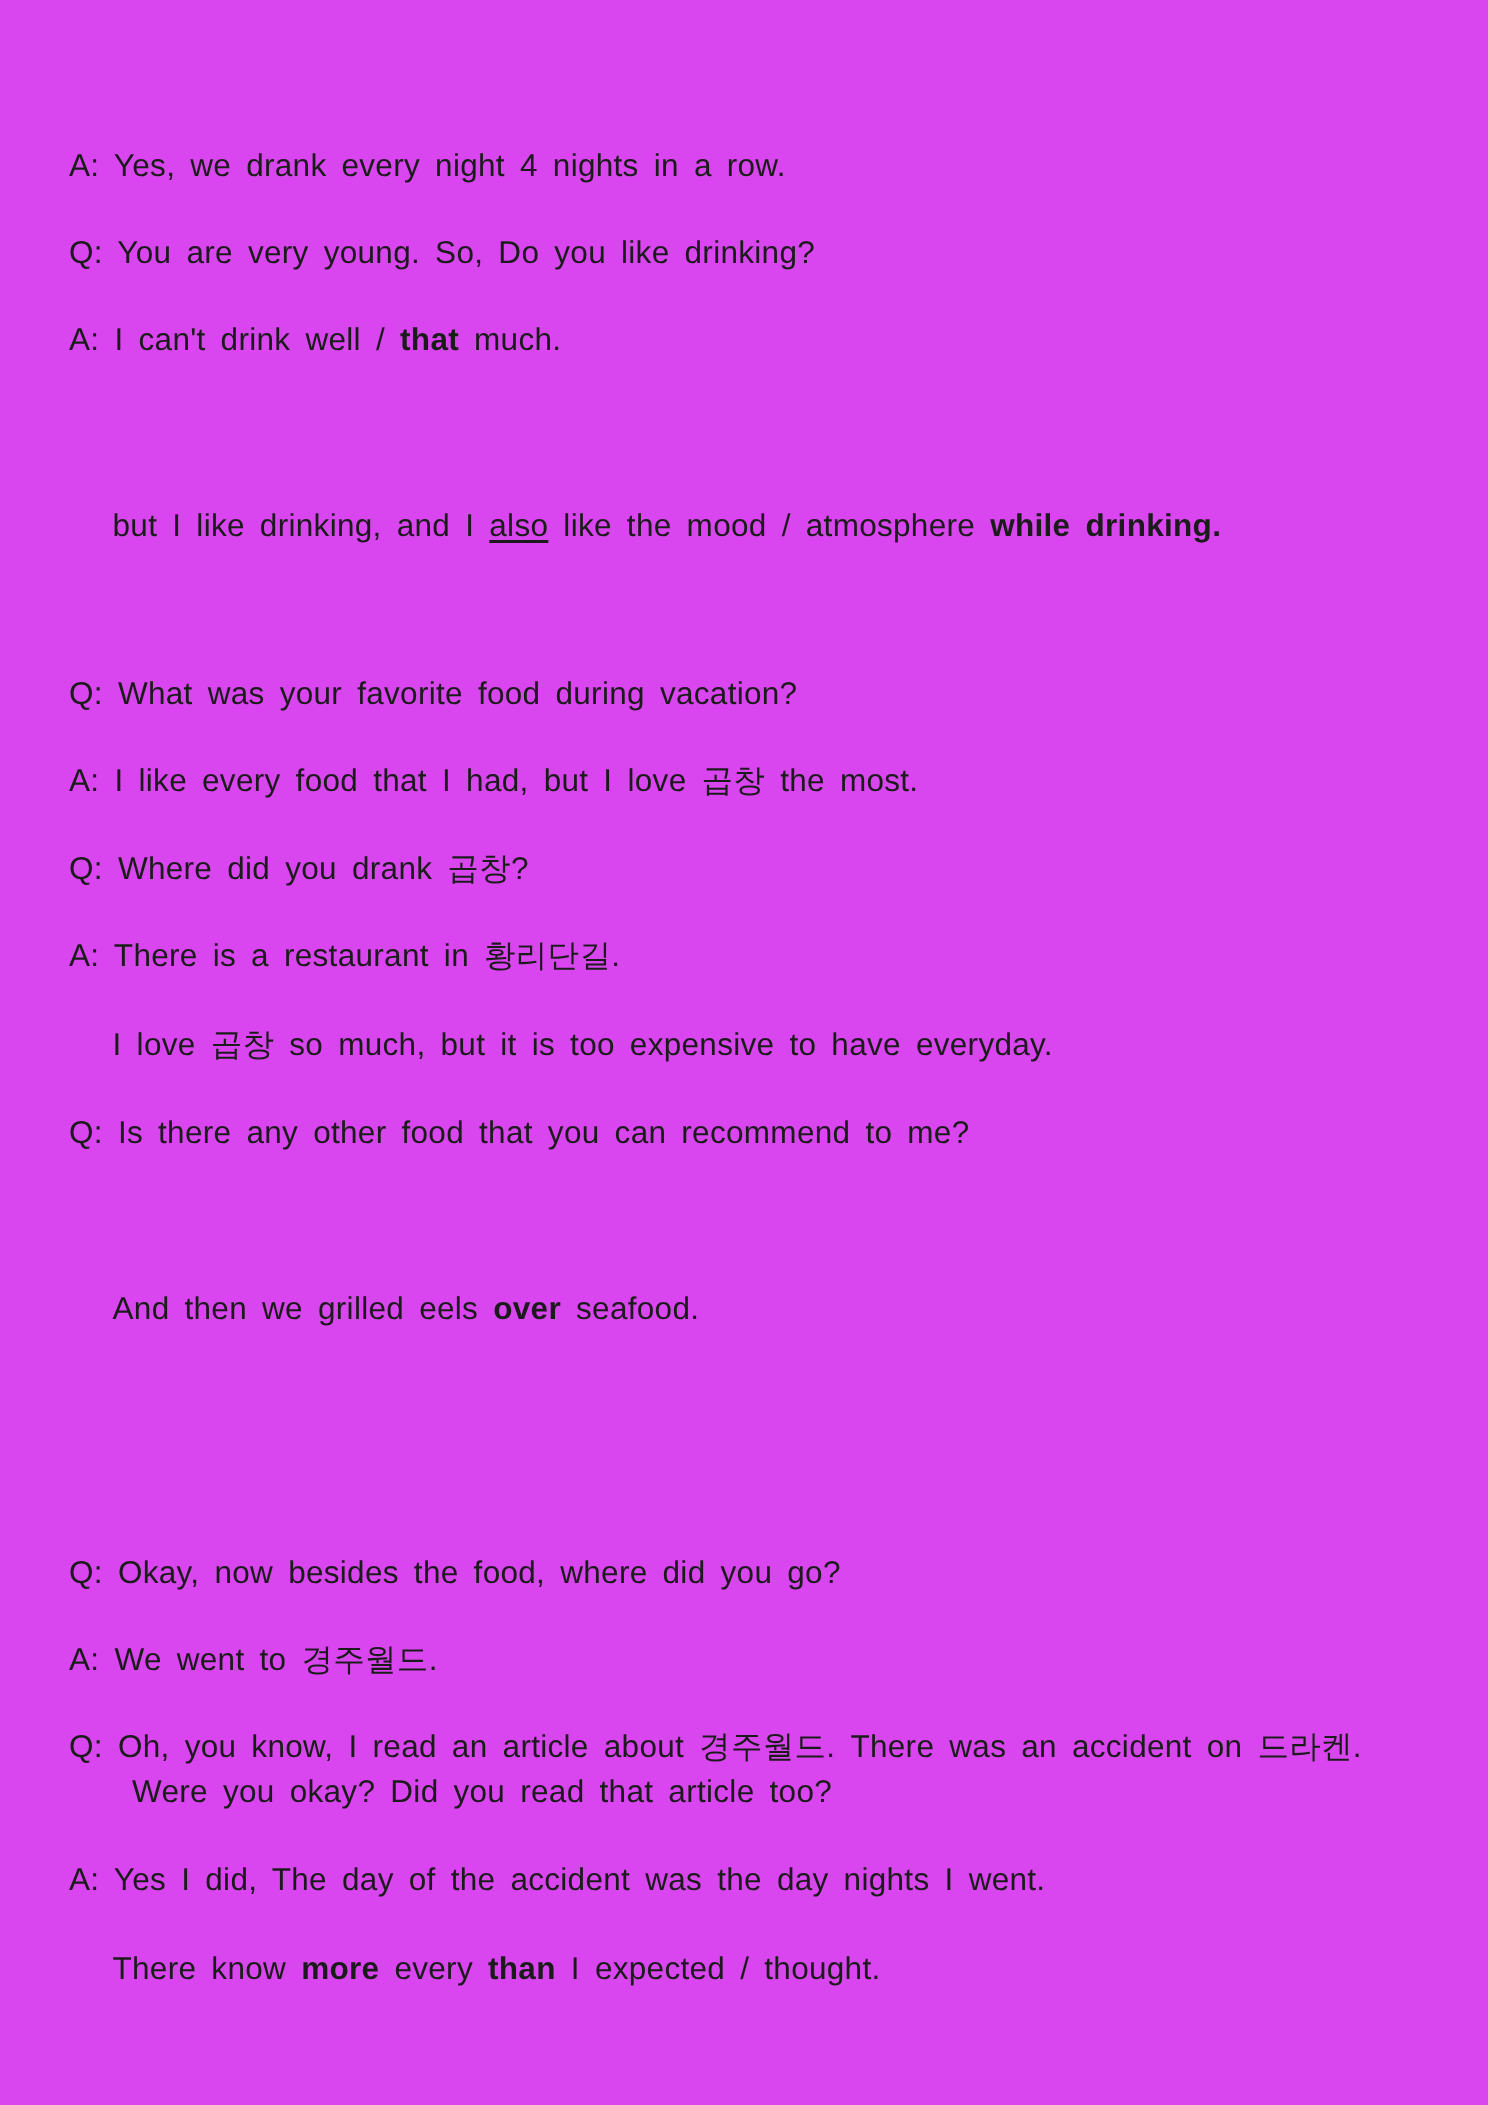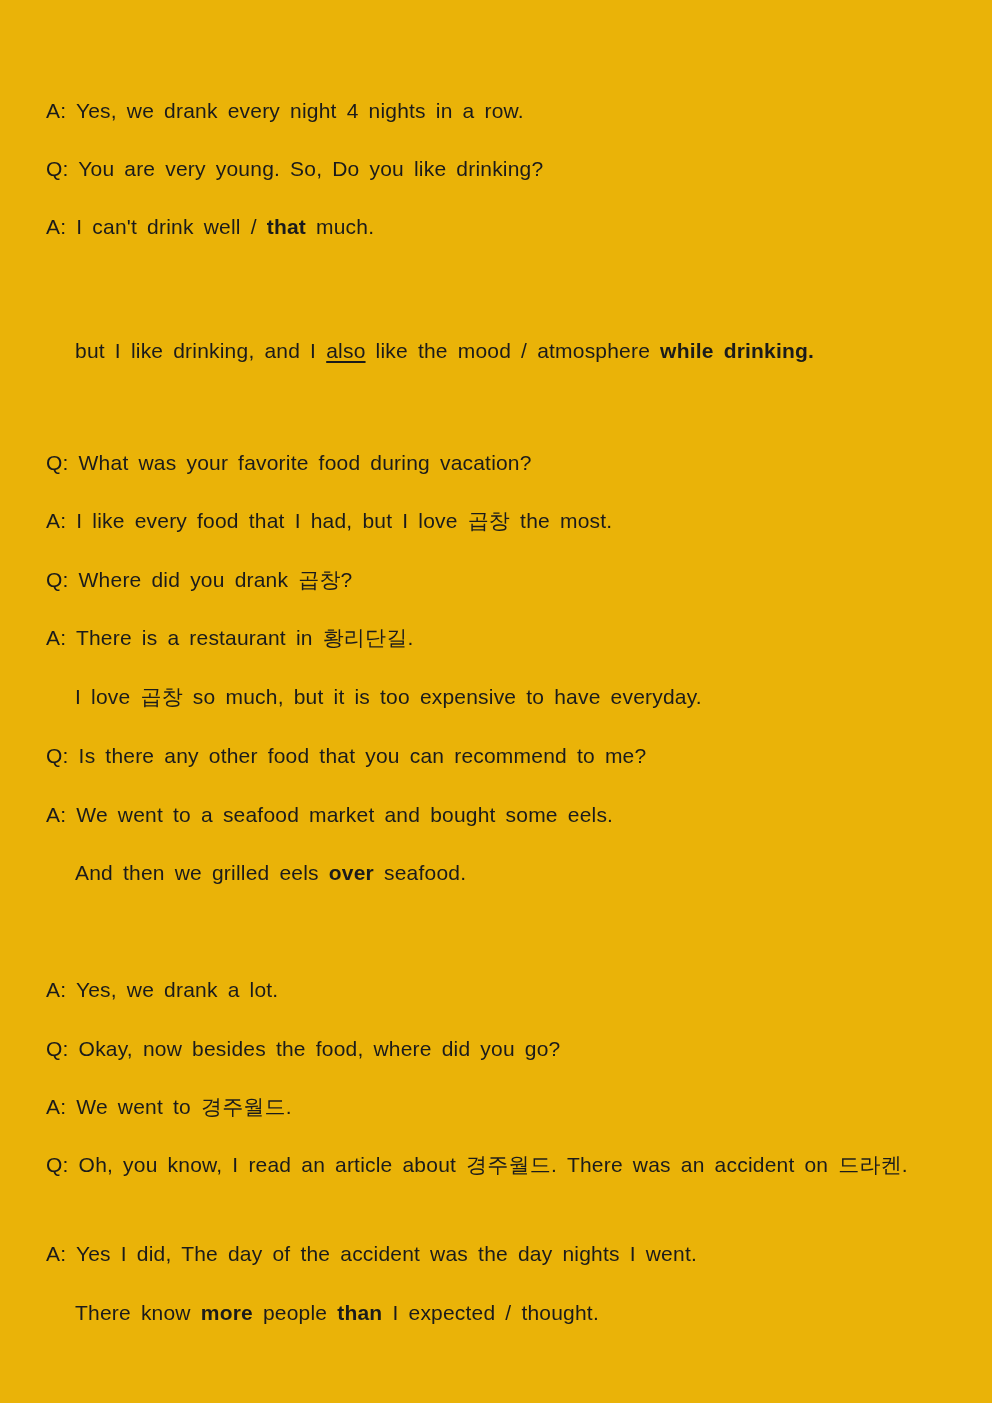--- a/index.html
+++ b/index.html
@@ -4,21 +4,21 @@
 <style>
   html, body {
     margin: 0;
     padding: 0;
     background: #ffffff;
   }
   .page {
     position: relative;
     width: 992px;
     height: 1403px;
-    background: #eab308;
+    background: #d946ef;
     overflow: hidden;
     font-family: "Liberation Sans", sans-serif;
     color: #1b1b1b;
   }
   .lines {
     position: absolute;
     inset: 0;
   }
   .line {
     position: absolute;
@@ -43,22 +43,21 @@
       <div class="line speaker" style="top: 98px;"><span>A: Yes, we drank every night 4 nights in a row.</span></div>
       <div class="line speaker" style="top: 156px;"><span>Q: You are very young. So, Do you like drinking?</span></div>
       <div class="line speaker" style="top: 214px;"><span>A: I can't drink well / </span><span class="seg-bold">that</span><span> much.</span></div>
       <div class="line cont" style="top: 338px;"><span>but I like drinking, and I </span><span class="seg-underline">also</span><span> like the mood / atmosphere </span><span class="seg-bold">while drinking.</span></div>
       <div class="line speaker" style="top: 450px;"><span>Q: What was your favorite food during vacation?</span></div>
       <div class="line speaker" style="top: 508px;"><span>A: I like every food that I had, but I love 곱창 the most.</span></div>
       <div class="line speaker" style="top: 567px;"><span>Q: Where did you drank 곱창?</span></div>
       <div class="line speaker" style="top: 625px;"><span>A: There is a restaurant in 황리단길.</span></div>
       <div class="line cont" style="top: 684px;"><span>I love 곱창 so much, but it is too expensive to have everyday.</span></div>
       <div class="line speaker" style="top: 743px;"><span>Q: Is there any other food that you can recommend to me?</span></div>
-      <div class="line speaker" style="top: 802px;"><span>A: We went to a seafood market and bought some eels.</span></div>
       <div class="line cont" style="top: 860px;"><span>And then we grilled eels </span><span class="seg-bold">over</span><span> seafood.</span></div>
-      <div class="line speaker" style="top: 977px;"><span>A: Yes, we drank a lot.</span></div>
       <div class="line speaker" style="top: 1036px;"><span>Q: Okay, now besides the food, where did you go?</span></div>
       <div class="line speaker" style="top: 1094px;"><span>A: We went to 경주월드.</span></div>
       <div class="line speaker" style="top: 1152px;"><span>Q: Oh, you know, I read an article about 경주월드. There was an accident on 드라켄.</span></div>
+      <div class="line wrap" style="top: 1182px;"><span>Were you okay? Did you read that article too?</span></div>
       <div class="line speaker" style="top: 1241px;"><span>A: Yes I did, The day of the accident was the day nights I went.</span></div>
-      <div class="line cont" style="top: 1300px;"><span>There know </span><span class="seg-bold">more</span><span> people </span><span class="seg-bold">than</span><span> I expected / thought.</span></div>
+      <div class="line cont" style="top: 1300px;"><span>There know </span><span class="seg-bold">more</span><span> every </span><span class="seg-bold">than</span><span> I expected / thought.</span></div>
     </div>
 </div>
 
 </body></html>

